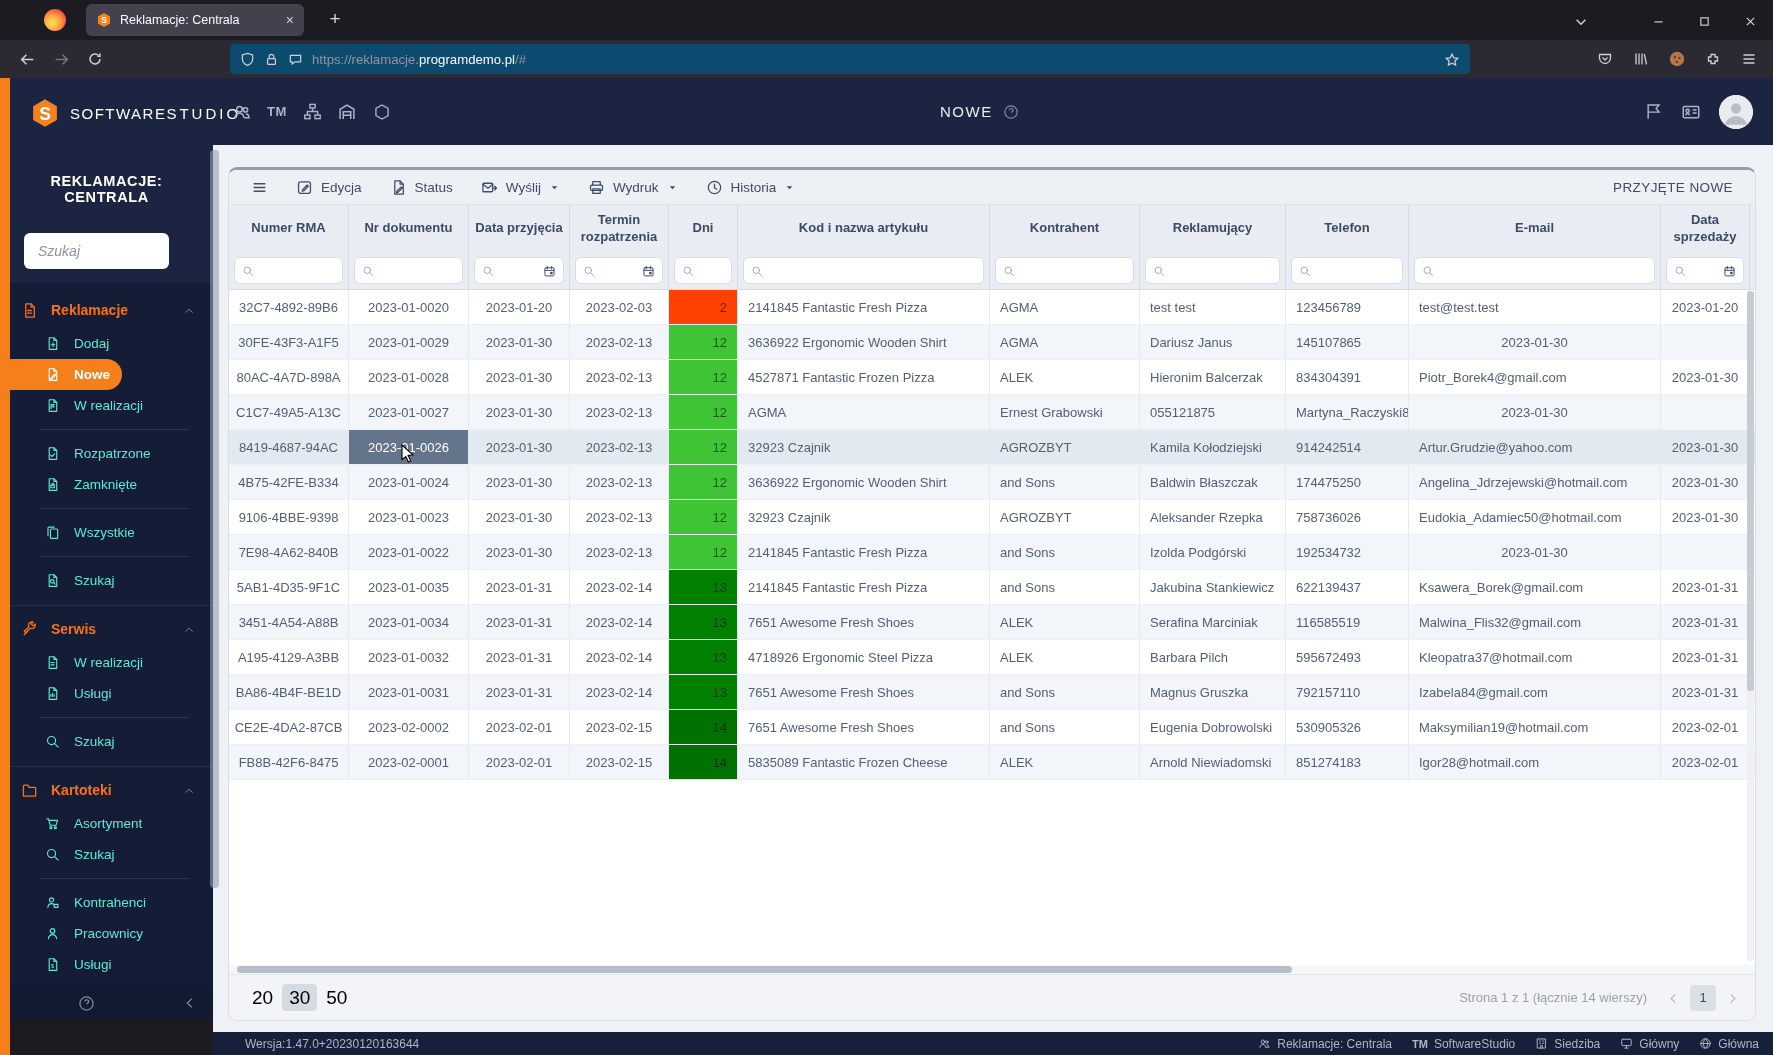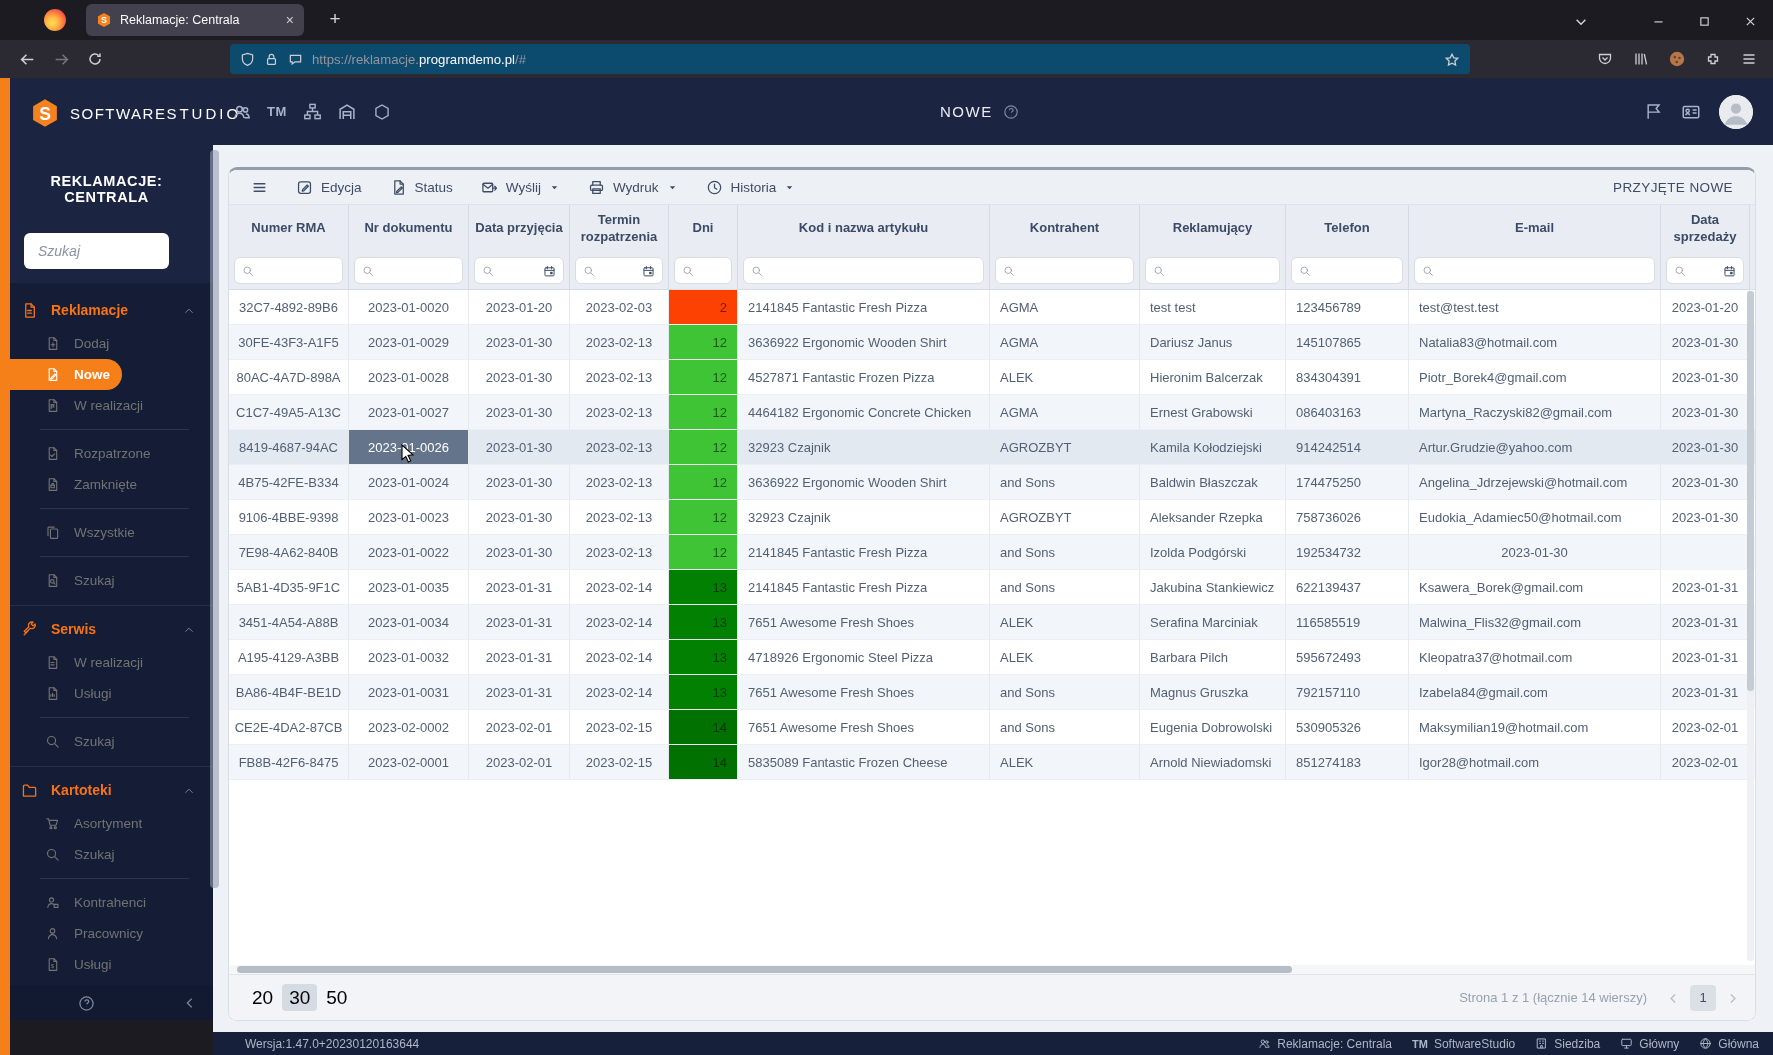--- a/index.html
+++ b/index.html
@@ -43,21 +43,21 @@
 
 .sidebar{position:absolute;left:0;top:145px;width:213px;height:875px;background:#1b2541;color:#d3d9e4}
 .sb-title{position:absolute;left:10px;right:10px;top:28px;text-align:center;color:#fff;font-weight:700;font-size:14.5px;letter-spacing:.6px}
 .sb-search{position:absolute;left:24px;top:88px;width:145px;height:36px;background:#fff;border-radius:6px;border:none;padding:0 14px;font-size:14px;font-style:italic;color:#6b7280;outline:none;font-family:inherit}
 .sb-search::placeholder{color:#8a93a3;font-style:italic}
 .sb-menu{position:absolute;left:0;top:138px;width:213px;bottom:35px;background:#141d35;padding-top:4px;overflow:hidden}
 .menu-section{border-bottom:1px solid #232f4d;padding:5px 0 9px}
 .section-header{display:flex;align-items:center;height:36px;padding:0 18px 0 21px;gap:13px;color:#f97316;font-size:14px;font-weight:700}
 .section-header .slabel{flex:1}
 .section-header .chev{color:#7d88a0}
-.menu-item{display:flex;align-items:center;height:31px;padding-left:44px;gap:13px;font-size:13.5px;color:#737373;cursor:default}
+.menu-item{display:flex;align-items:center;height:31px;padding-left:44px;gap:13px;font-size:13.5px;color:#5eead4;cursor:default}
 .menu-item.active{background:#f5801a;color:#fff;width:122px;border-radius:0 16px 16px 0;font-weight:600}
 .mdivider{height:1px;background:#2a3651;margin:8px 24px 8px 40px}
 .mi{display:flex;width:17px;justify-content:center;color:inherit}
 .sb-bottom{position:absolute;left:0;bottom:0px;width:213px;height:35px;background:#111a30;display:flex;align-items:center;justify-content:space-between;padding:0 16px 0 78px;color:#7d88a0}
 .sb-scroll{position:absolute;left:210px;top:150px;width:9px;height:738px;background:#97a0b0;border-radius:4px;opacity:.6;z-index:4}
 
 .main{position:absolute;left:213px;top:145px;right:0;height:887px;background:#eef1f6}
 .panel{position:absolute;left:15px;top:22px;right:17px;bottom:11px;background:#fff;border:1px solid #d9dee5;border-top:3px solid #949eab;border-radius:9px;display:flex;flex-direction:column;overflow:hidden}
 .ptoolbar{height:35px;background:#edf0f5;display:flex;align-items:center;padding:0 22px;gap:28px;color:#3e4c66;border-bottom:1px solid #dfe4ea;flex:none}
 .tbtn{display:flex;align-items:center;gap:8px;font-size:13.5px}
@@ -680,21 +680,20 @@
           <div class="trow" style="grid-template-columns: 120px 120px 101px 99px 69px 252px 150px 146px 123px 252px 89px;">
             <div class="td c">30FE-43F3-A1F5</div>
             <div class="td c">2023-01-0029</div>
             <div class="td c">2023-01-30</div>
             <div class="td c">2023-02-13</div>
             <div class="td r dni" style="background: rgb(62, 196, 52);">12</div>
             <div class="td ">3636922 Ergonomic Wooden Shirt</div>
             <div class="td ">AGMA</div>
             <div class="td ">Dariusz Janus</div>
             <div class="td ">145107865</div>
-            <div class="td ">Natalia83@hotmail.com</div>
             <div class="td c">2023-01-30</div>
           </div>
           <div class="trow" style="grid-template-columns: 120px 120px 101px 99px 69px 252px 150px 146px 123px 252px 89px;">
             <div class="td c">80AC-4A7D-898A</div>
             <div class="td c">2023-01-0028</div>
             <div class="td c">2023-01-30</div>
             <div class="td c">2023-02-13</div>
             <div class="td r dni" style="background: rgb(62, 196, 52);">12</div>
             <div class="td ">4527871 Fantastic Frozen Pizza</div>
             <div class="td ">ALEK</div>
@@ -702,24 +701,23 @@
             <div class="td ">834304391</div>
             <div class="td ">Piotr_Borek4@gmail.com</div>
             <div class="td c">2023-01-30</div>
           </div>
           <div class="trow" style="grid-template-columns: 120px 120px 101px 99px 69px 252px 150px 146px 123px 252px 89px;">
             <div class="td c">C1C7-49A5-A13C</div>
             <div class="td c">2023-01-0027</div>
             <div class="td c">2023-01-30</div>
             <div class="td c">2023-02-13</div>
             <div class="td r dni" style="background: rgb(62, 196, 52);">12</div>
-            <div class="td ">4464182 Ergonomic Concrete Chicken</div>
             <div class="td ">AGMA</div>
             <div class="td ">Ernest Grabowski</div>
-            <div class="td ">086403163</div>
+            <div class="td ">055121875</div>
             <div class="td ">Martyna_Raczyski82@gmail.com</div>
             <div class="td c">2023-01-30</div>
           </div>
           <div class="trow selected" style="grid-template-columns: 120px 120px 101px 99px 69px 252px 150px 146px 123px 252px 89px;">
             <div class="td c">8419-4687-94AC</div>
             <div class="td c cell-sel">2023-01-0026</div>
             <div class="td c">2023-01-30</div>
             <div class="td c">2023-02-13</div>
             <div class="td r dni" style="background: rgb(62, 196, 52);">12</div>
             <div class="td ">32923 Czajnik</div>

